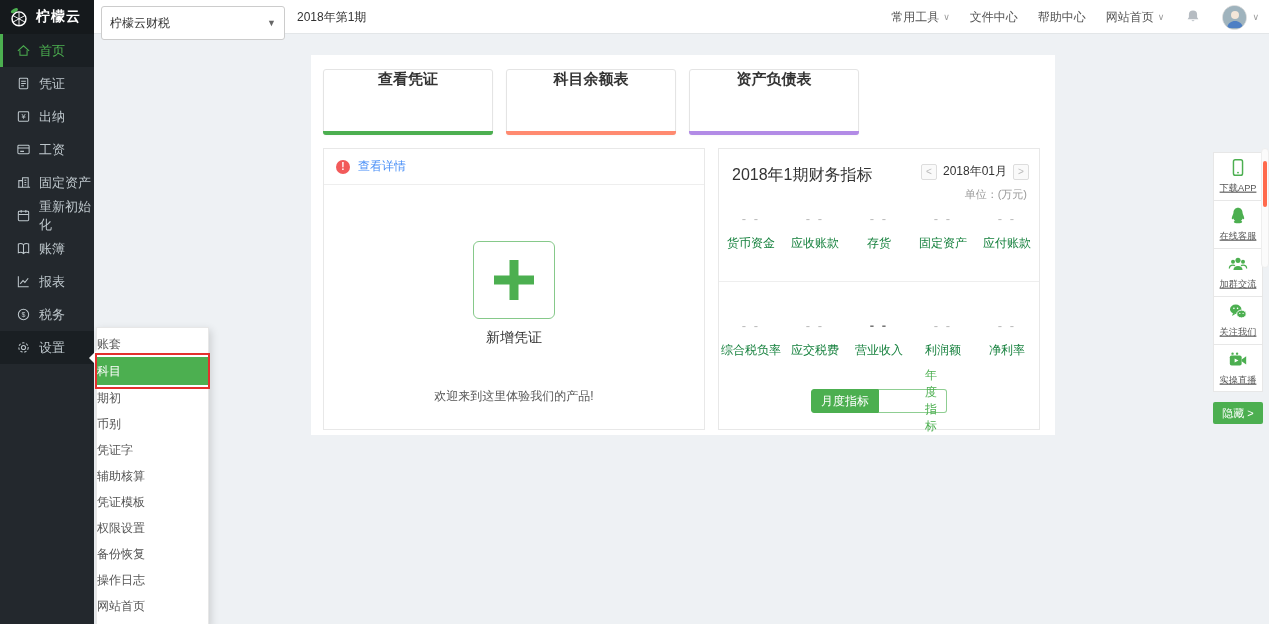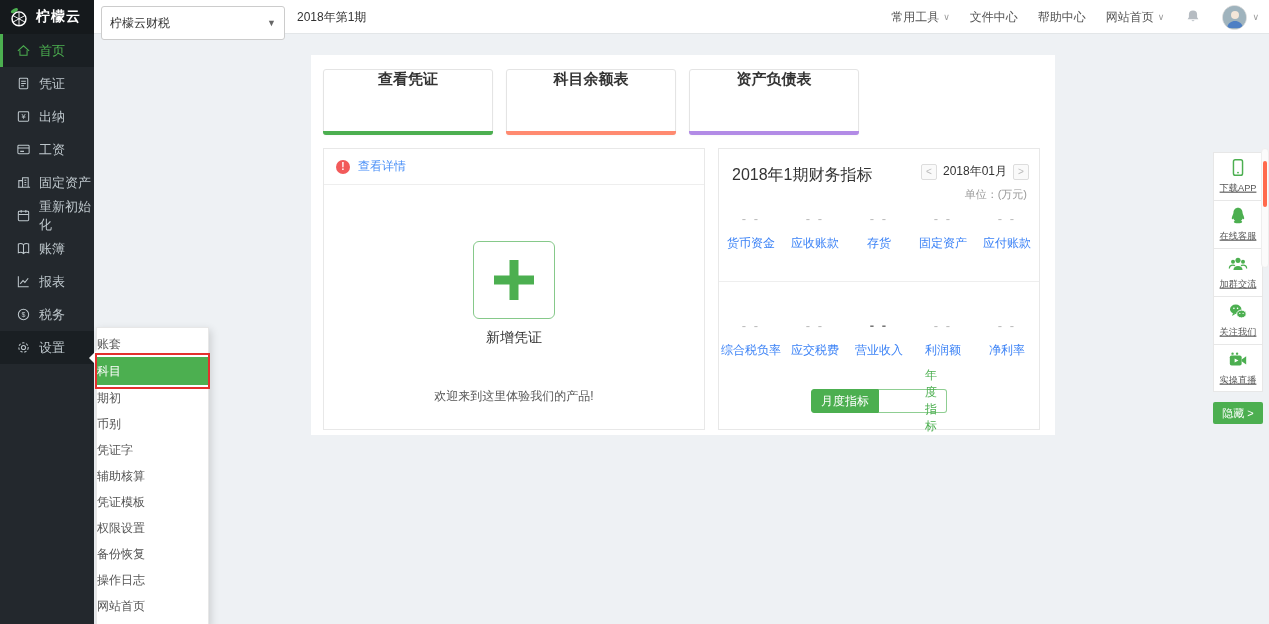--- a/index.html
+++ b/index.html
@@ -58,21 +58,21 @@
   
   .ind-head { position:relative; height:56px; }
   .ind-title { position:absolute; left:13px; top:16px; font-size:16px; color:#333; }
   .month-nav { position:absolute; right:10px; top:14px; display:flex; align-items:center; gap:6px; }
   .nav-arrow { width:16px; height:16px; border:1px solid #ddd; border-radius:2px; color:#bbb; font-size:10px; display:flex; align-items:center; justify-content:center; cursor:pointer; background:#fafafa; }
   .month-text { font-size:12px; color:#333; }
   .unit-label { position:absolute; right:12px; top:38px; font-size:11px; color:#999; }
   .metric-row { position:absolute; left:0; width:100%; display:grid; grid-template-columns:repeat(5,1fr); text-align:center; }
   .metric-val { font-size:13px; color:#bbb; letter-spacing:2px; }
   .metric-val.em { color:#777; font-weight:bold; }
-  .metric-lbl { font-size:12px; color:#3b82f6; margin-top:9px; }
+  .metric-lbl { font-size:12px; color:#15803d; margin-top:9px; }
   .row1 { top:62px; }
   .row2 { top:169px; }
   .ind-divider { position:absolute; left:0; right:0; top:132px; border-top:1px solid #eee; }
   .toggle { position:absolute; left:50%; bottom:16px; transform:translateX(-50%); display:flex; }
   .toggle-btn { width:68px; height:24px; font-size:12px; display:flex; align-items:center; justify-content:center; cursor:pointer; }
   .toggle-btn.on { background:#4caf50; color:#fff; border:1px solid #4caf50; border-radius:3px 0 0 3px; }
   .toggle-btn.off { background:#fff; color:#4caf50; border:1px solid #8fce92; border-left:none; border-radius:0 3px 3px 0;padding-left:46px; }
 
   
   .float-bar { position:absolute; right:6px; top:152px; width:50px; z-index:15; }

